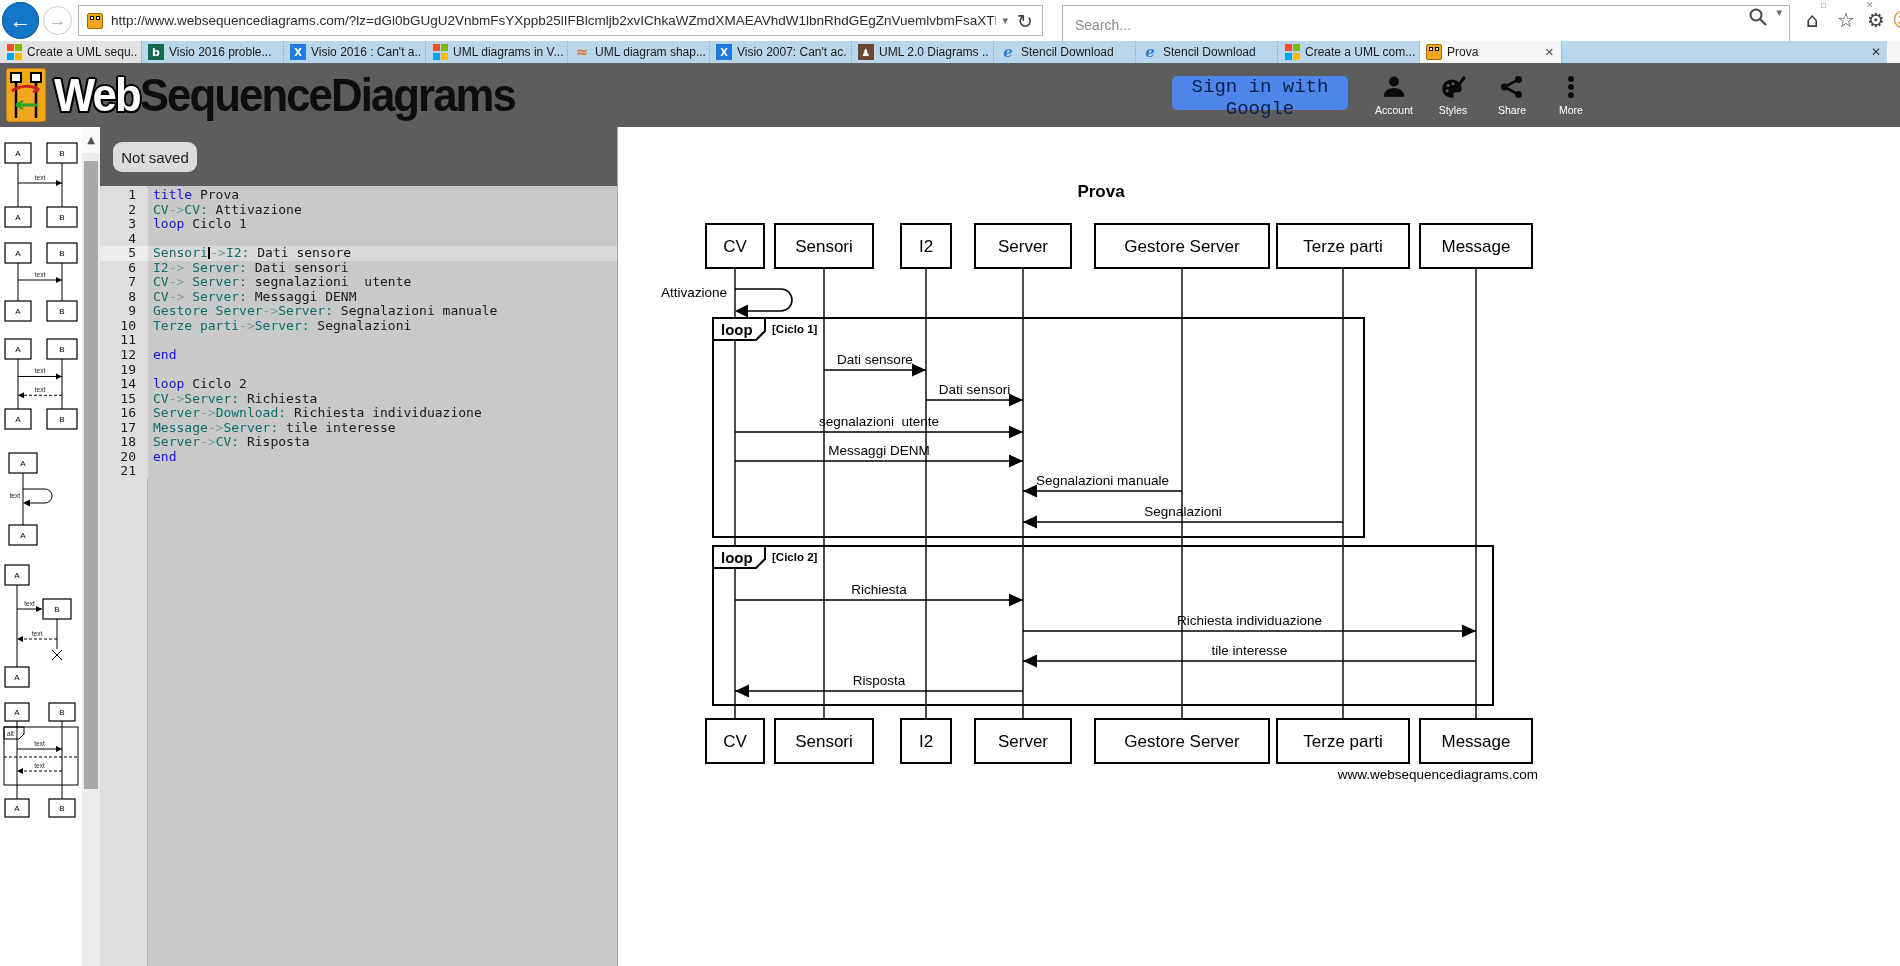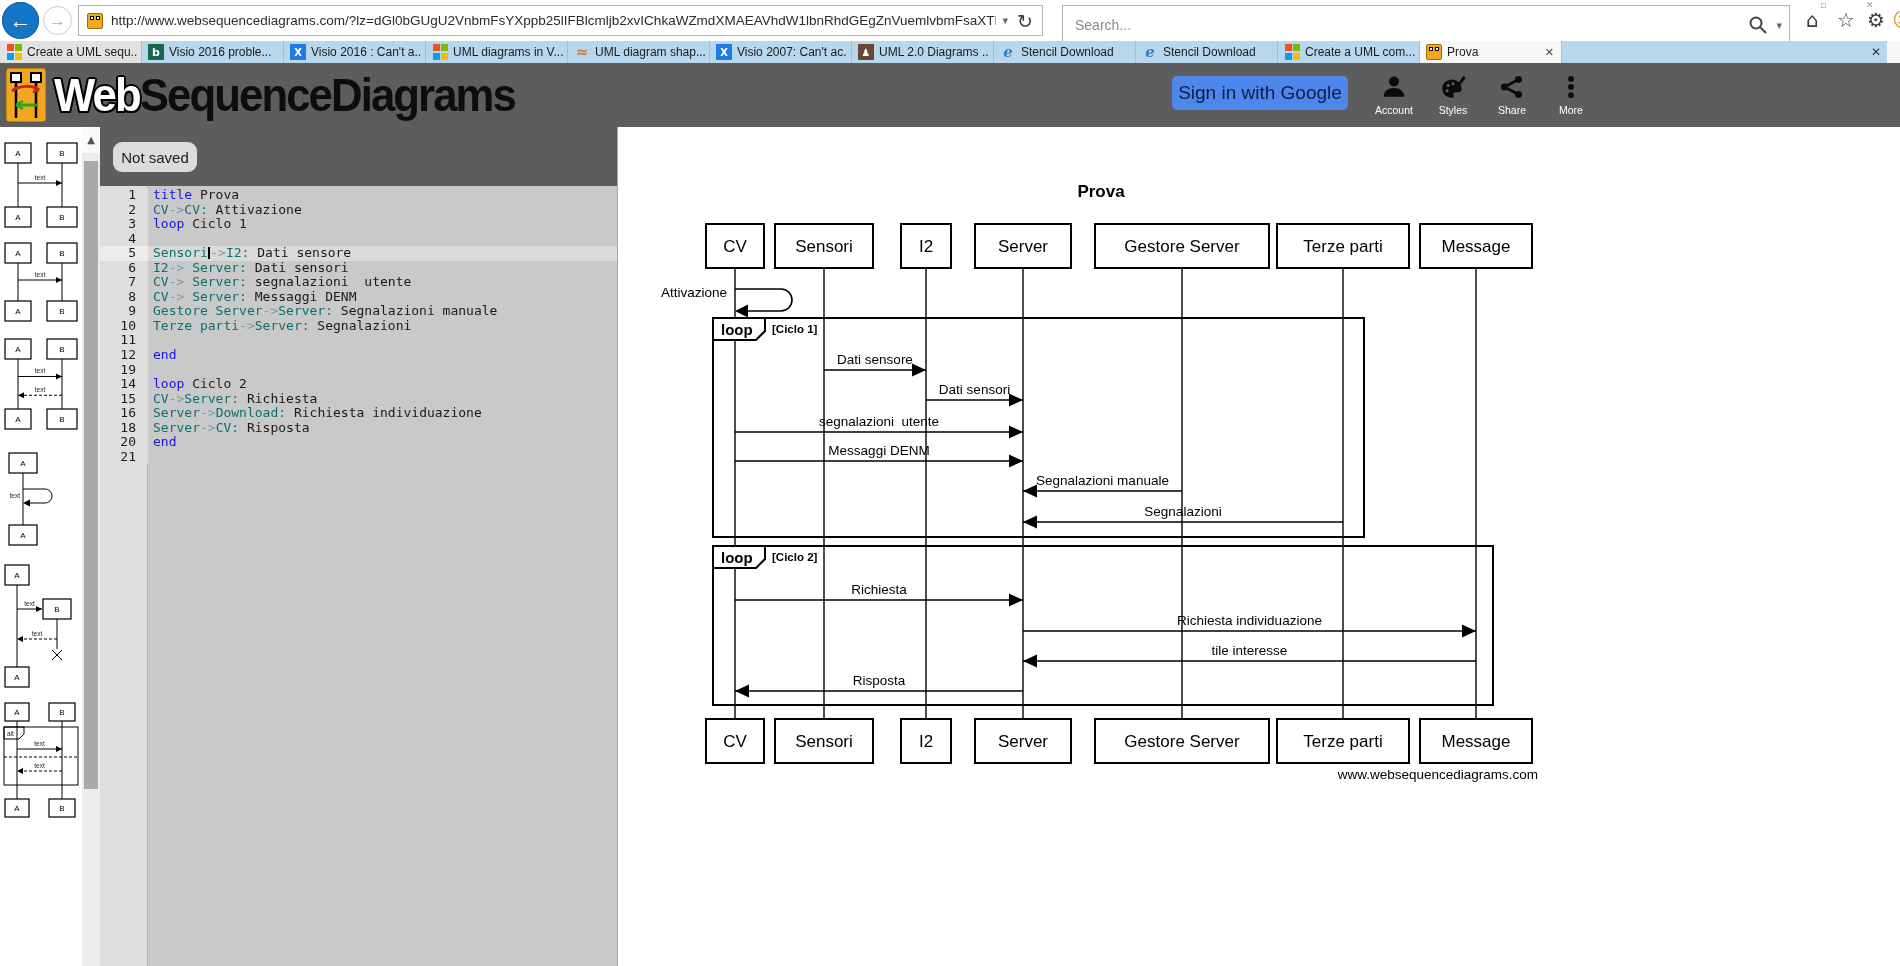--- a/index.html
+++ b/index.html
@@ -17,21 +17,21 @@
     color:#a9a9a9;font-size:17px}
   .addressbar{position:absolute;left:78px;top:5px;width:965px;height:31px;
     border:1px solid #b5b5b5;background:#fff;display:flex;align-items:center}
   .addr-fav{margin-left:8px}
   .url{flex:1;border:none;outline:none;font:13.5px "Liberation Sans",sans-serif;
     color:#2b2b2b;margin-left:8px;background:transparent;min-width:0}
   .addr-caret{color:#666;font-size:11px;padding:0 7px;font-family:"DejaVu Sans",sans-serif}
   .addr-refresh{color:#3f3f3f;font-size:19px;padding:0 9px 0 2px;
     font-family:"DejaVu Sans",sans-serif}
   .searchbar{position:absolute;left:1062px;top:5px;width:728px;height:40px;
-    border:1px solid #b5b5b5;background:#fff;display:flex;align-items:center}
+    border:1px solid #b5b5b5;background:#fff;display:flex;}
   .search{flex:1;border:none;outline:none;font:14px "Liberation Sans",sans-serif;
     color:#333;margin-left:12px;background:transparent;min-width:0}
   .search::placeholder{color:#8a8a8a}
   .tb-icon{position:absolute;top:8px;color:#3d3d3d;font-size:20px;
     font-family:"DejaVu Sans",sans-serif;cursor:pointer}
   .tb-icon.smiley{color:#dd9d3f;font-size:21px}
   .winctl{position:absolute;top:0;color:#9a9a9a;font-size:9px;
     font-family:"DejaVu Sans",sans-serif}
 
   
@@ -70,21 +70,21 @@
     background:var(--header-gray)}
   .logo-icon{position:absolute;left:6px;top:5px}
   .logo-text{position:absolute;left:54px;top:0;height:64px;display:flex;align-items:center;
     font-weight:bold;font-size:46px;letter-spacing:-2px;white-space:nowrap;
     transform:scaleX(.95);transform-origin:left}
   .logo-web{color:#fff;text-shadow:-2px 0 #000,2px 0 #000,0 -2px #000,0 2px #000,
     -1.5px -1.5px #000,1.5px -1.5px #000,-1.5px 1.5px #000,1.5px 1.5px #000}
   .logo-rest{color:#0d0d0d}
   .signin{position:absolute;left:1172px;top:13px;width:176px;height:34px;border:none;
     border-radius:5px;background:var(--accent);color:#0a1f47;font-size:19px;
-    font-family:Liberation Sans, sans-serif;cursor:pointer}
+    font-family:Liberation Mono, monospace;cursor:pointer}
   .hdr-actions{position:absolute;left:1372px;top:10px;display:flex;gap:15px}
   .hdr-action{display:flex;flex-direction:column;align-items:center;width:44px;cursor:pointer}
   .hdr-action svg{height:28px}
   .hdr-action .lbl{color:#fff;font-size:10.5px;margin-top:3px;white-space:nowrap}
 
   
   .content{position:absolute;left:0;top:127px;width:1900px;height:839px}
   .sidebar{position:absolute;left:0;top:0;width:82px;height:839px;background:#fff;
     overflow:hidden}
   .thumb{margin-left:3px;cursor:pointer}
@@ -481,20 +481,24 @@
           </div>
           <div class="cl">
             <span class="ln">15</span>
             <span class="lc"><span class="tk-id">CV</span><span class="tk-op">-&gt;</span><span class="tk-id">Server:</span><span class="tk-txt"> Richiesta</span></span>
           </div>
           <div class="cl">
             <span class="ln">16</span>
             <span class="lc"><span class="tk-id">Server</span><span class="tk-op">-&gt;</span><span class="tk-id">Download:</span><span class="tk-txt"> Richiesta individuazione</span></span>
           </div>
           <div class="cl">
+            <span class="ln">17</span>
+            <span class="lc"><span class="tk-id">Message</span><span class="tk-op">-&gt;</span><span class="tk-id">Server:</span><span class="tk-txt"> tile interesse</span></span>
+          </div>
+          <div class="cl">
             <span class="ln">18</span>
             <span class="lc"><span class="tk-id">Server</span><span class="tk-op">-&gt;</span><span class="tk-id">CV:</span><span class="tk-txt"> Risposta</span></span>
           </div>
           <div class="cl">
             <span class="ln">20</span>
             <span class="lc"><span class="tk-kw">end</span></span>
           </div>
           <div class="cl">
             <span class="ln">21</span>
             <span class="lc"></span>

